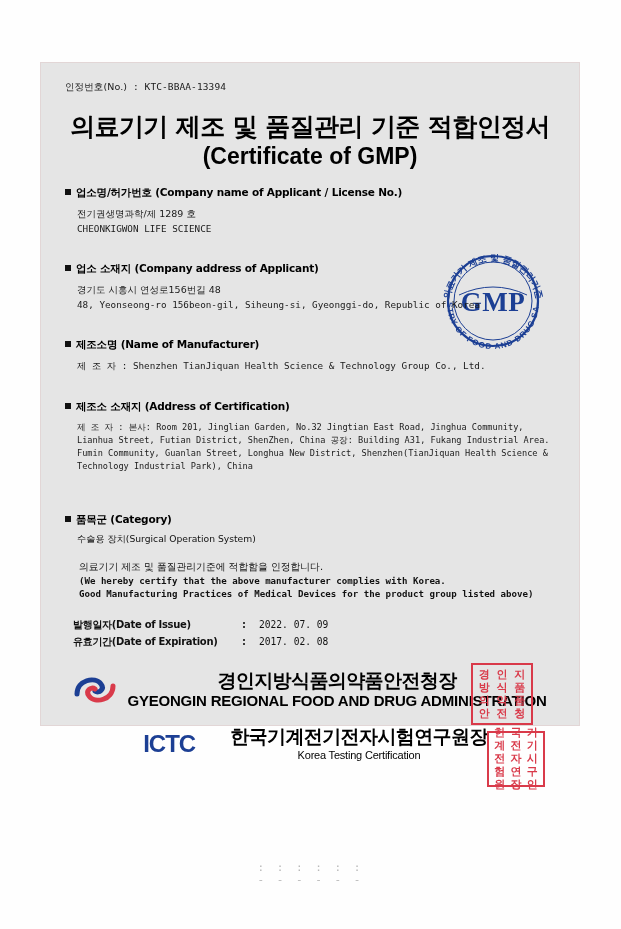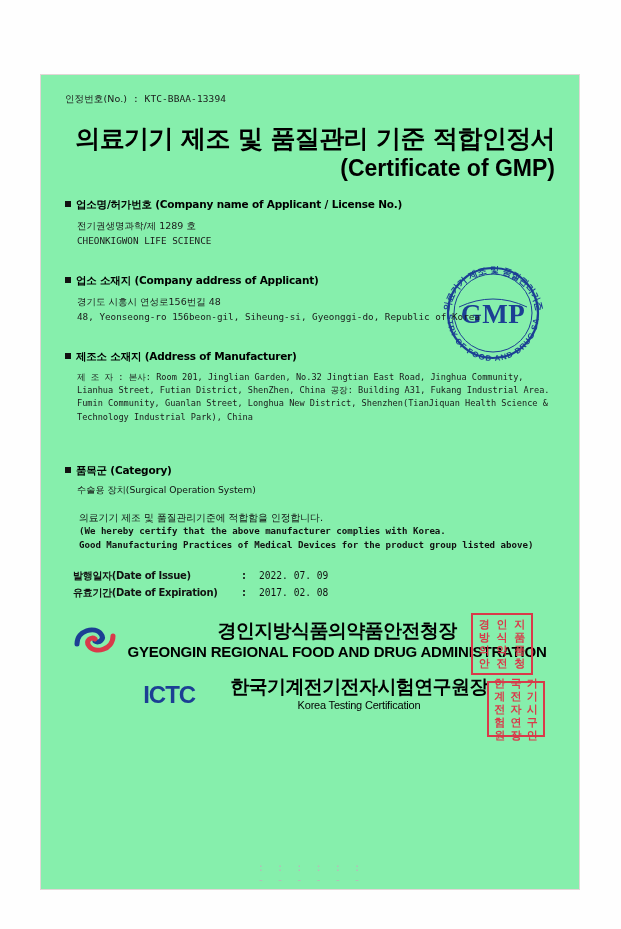--- a/index.html
+++ b/index.html
@@ -20,45 +20,44 @@
     left: 0; top: 0;
     width: 621px;
     height: 929px;
     background: #fefefe;
   }
   .cert-frame {
     position: absolute;
     left: 40px;
     top: 62px;
     width: 540px;
-    height: 816px;
+    height: 664px;
     border: 1px solid #e2d6d6;
-    background: #86efac;
+    background: #e5e5e5;
     box-sizing: border-box;
-    margin-top: 12px;
   }
   .inner {
     position: absolute;
     left: 0; top: 0;
     width: 100%;
     height: 100%;
     padding: 16px 24px 0 24px;
     box-sizing: border-box;
   }
   .cert-no {
     font-size: 9.5px;
     letter-spacing: 0.1px;
     color: #1a1a1a;
     font-family: "DejaVu Sans Mono", monospace;
     margin-top: 2px;
   }
   .cert-no .lbl { font-family: "DejaVu Sans", sans-serif; }
 
   .title-block {
-    text-align: right;
+    text-align: center;
     margin-top: 18px;
   }
   .title-ko {
     font-size: 25px;
     font-weight: bold;
     letter-spacing: -0.6px;
     line-height: 1.18;
     color: #000;
   }
   .title-en {
@@ -305,23 +304,29 @@
       </div>
 
       <div class="section" style="margin-top:26px;">
         <div class="sec-head"><span class="sq"></span><span>업소 소재지 (Company address of Applicant)</span></div>
         <div class="sec-body">
           <div class="ko">경기도 시흥시 연성로156번길 48</div>
           <div>48, Yeonseong-ro 156beon-gil, Siheung-si, Gyeonggi-do, Republic of Korea</div>
         </div>
       </div>
 
-
       <div class="section" style="margin-top:26px;">
-        <div class="sec-head"><span class="sq"></span><span>제조소 소재지 (Address of Manufacturer)</span></div>
+        <div class="sec-head"><span class="sq"></span><span>제조소명 (Name of Manufacturer)</span></div>
+        <div class="sec-body">
+          <div>제 조 자 : Shenzhen TianJiquan Health Science &amp; Technology Group Co., Ltd.</div>
+        </div>
+      </div>
+
+      <div class="section" style="margin-top:26px;">
+        <div class="sec-head"><span class="sq"></span><span>제조소 소재지 (Address of Certification)</span></div>
         <div class="manu-addr">
           <div>제 조 자 : 본사: Room 201, Jinglian Garden, No.32 Jingtian East Road, Jinghua Community,</div>
           <div>Lianhua Street, Futian District, ShenZhen, China 공장: Building A31, Fukang Industrial Area.</div>
           <div>Fumin Community, Guanlan Street, Longhua New District, Shenzhen(TianJiquan Health Science &amp;</div>
           <div>Technology Industrial Park), China</div>
         </div>
       </div>
 
       <div class="section" style="margin-top:40px;">
         <div class="sec-head"><span class="sq"></span><span>품목군 (Category)</span></div>

